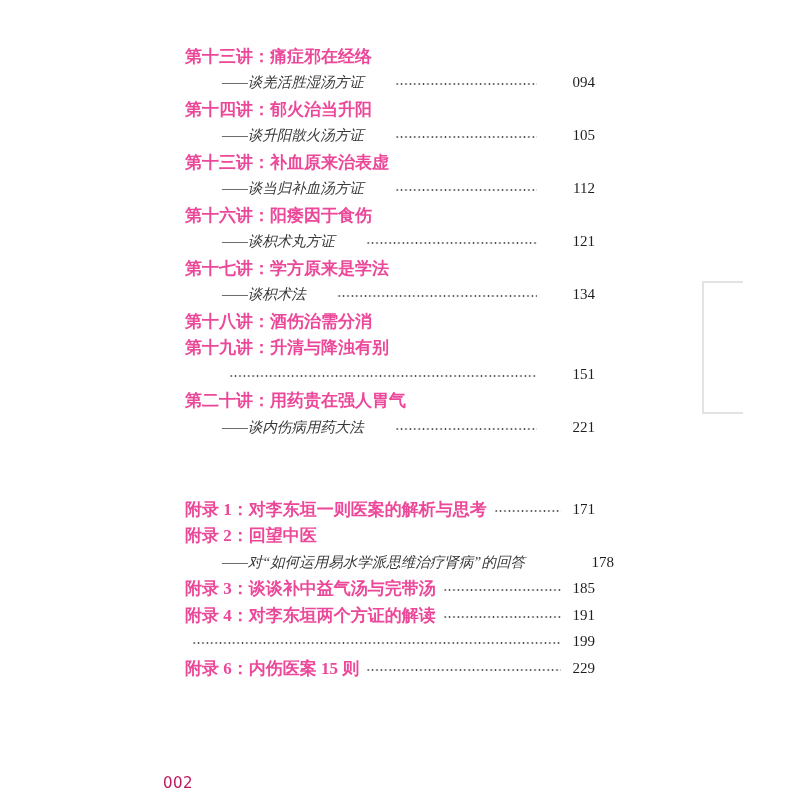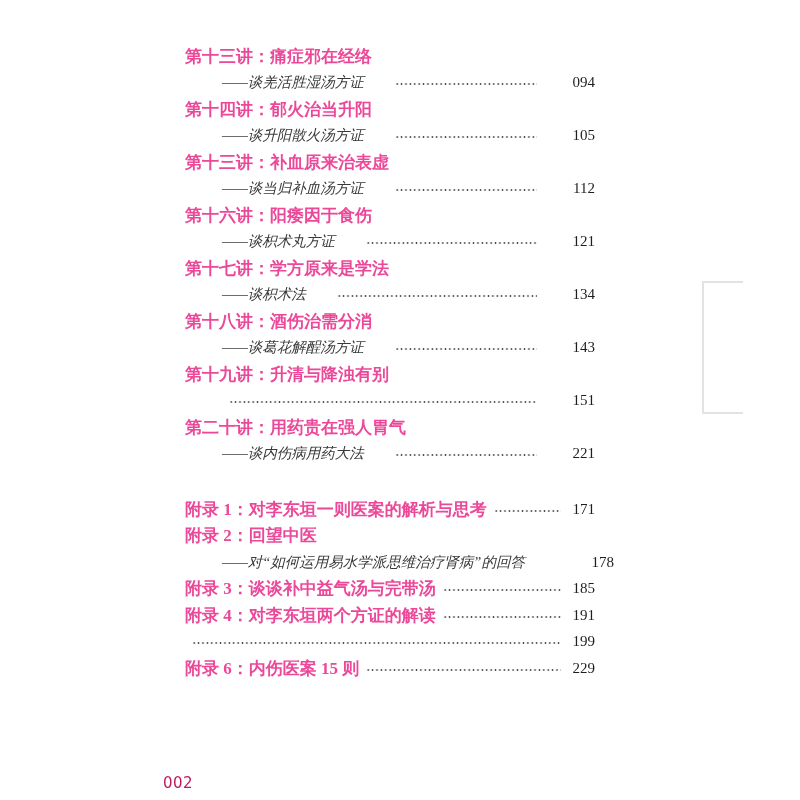--- a/index.html
+++ b/index.html
@@ -91,25 +91,20 @@
       <div class="toc-line sub-line">
         <span class="sub-text">——谈枳术法</span>
         <span class="dots"></span>
         <span class="num">134</span>
       </div>
     </div>
     <div class="toc-group">
       <div class="toc-line">
         <span class="title-text">第十八讲：酒伤治需分消</span>
       </div>
-      <div class="toc-line sub-line">
-        <span class="sub-text">——谈葛花解酲汤方证</span>
-        <span class="dots"></span>
-        <span class="num">143</span>
-      </div>
     </div>
     <div class="toc-group">
       <div class="toc-line">
         <span class="title-text">第十九讲：升清与降浊有别</span>
       </div>
       <div class="toc-line sub-line">
         <span class="dots"></span>
         <span class="num">151</span>
       </div>
     </div>

